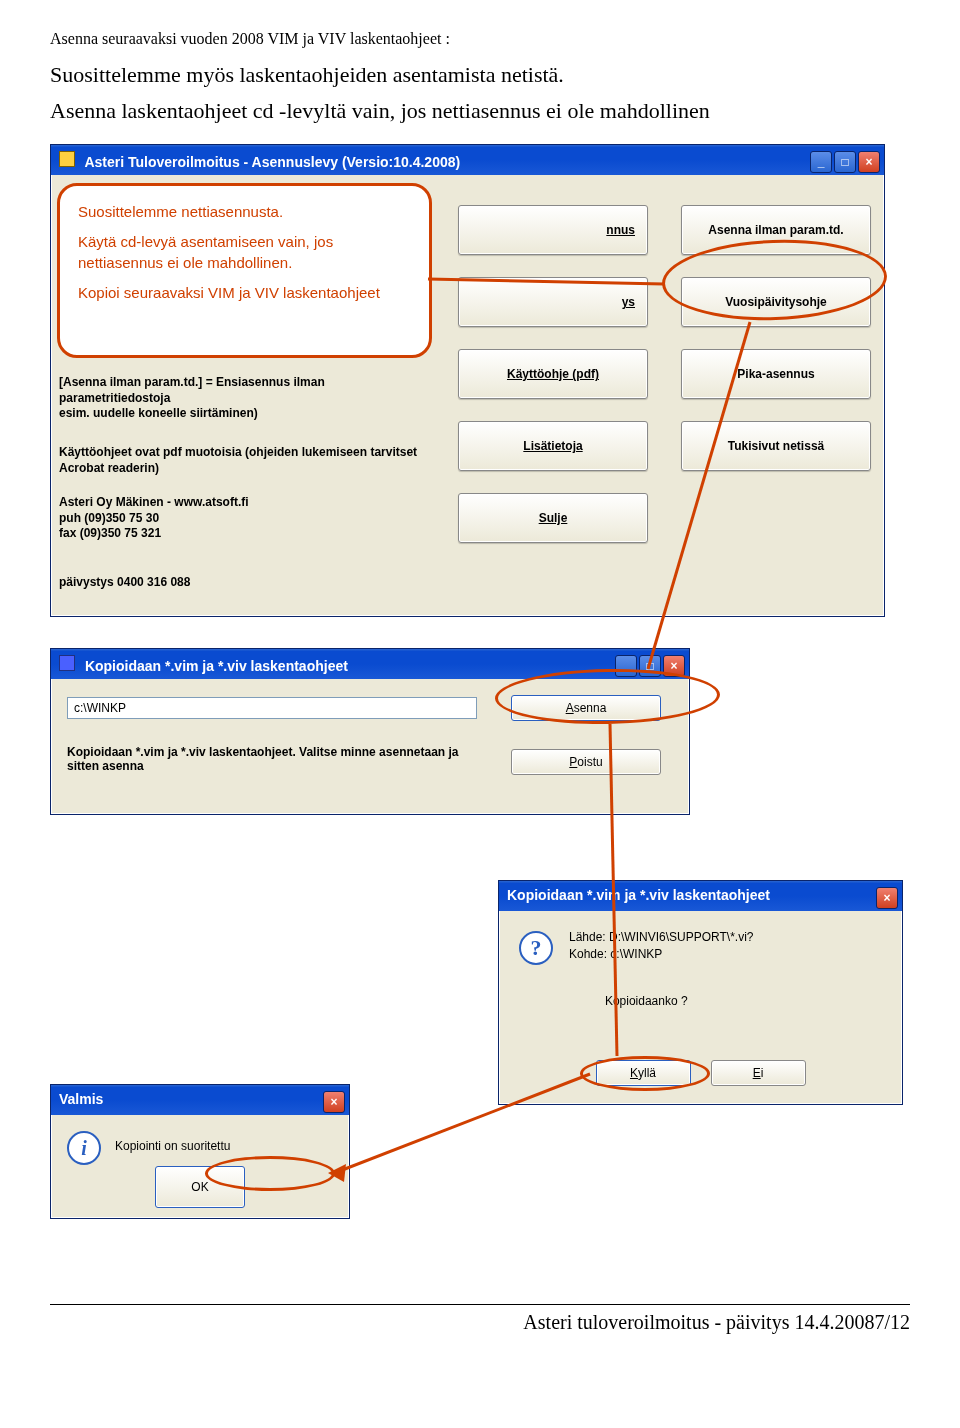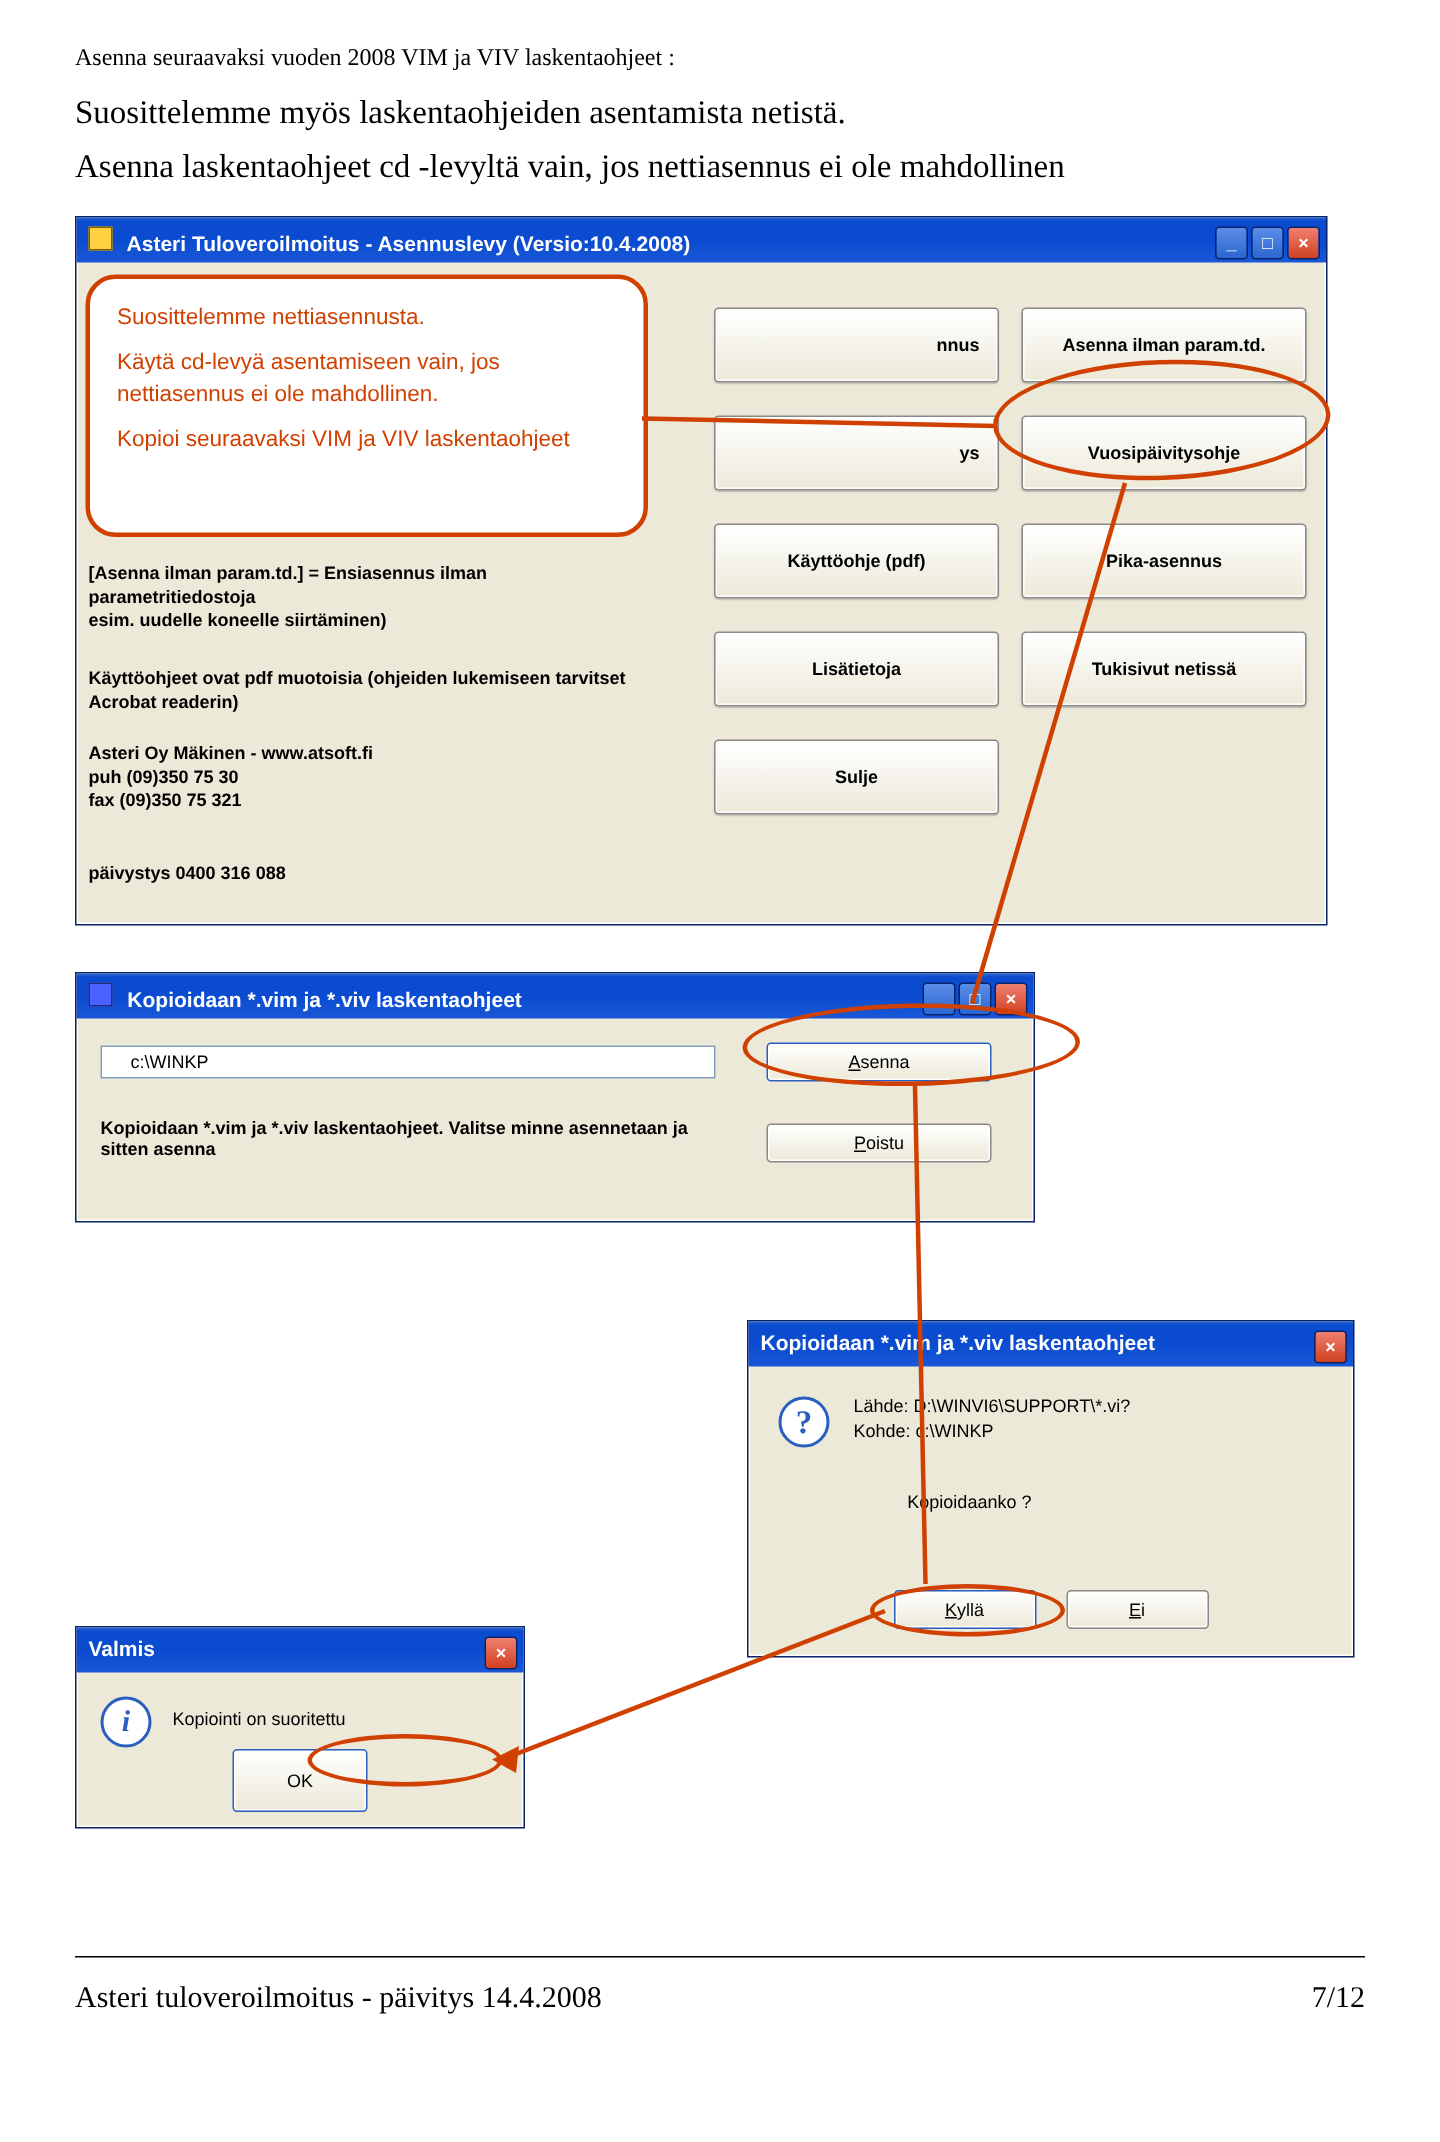--- a/index.html
+++ b/index.html
@@ -94,21 +94,21 @@
   .lt1 { top:200px; }
   .lt2 { top:270px; }
   .lt3 { top:320px; }
   .lt4 { top:400px; }
 
   .btncol {
     position:absolute;
     top:30px;
     width:190px;
   }
-  .bc1 { left:425px; }
+  .bc1 { left:407px;text-decoration:underline; }
   .bc2 { left:630px; }
   .bigbtn {
     width:190px; height:50px;
     background:linear-gradient(to bottom,#fff,#ece9d8);
     border:1px solid #888;
     border-radius:3px;
     box-shadow: inset 0 0 0 1px #fff, 0 1px 1px rgba(0,0,0,0.2);
     display:flex;align-items:center;justify-content:center;
     font-family:"MS Sans Serif","Tahoma",sans-serif;
     font-size:12px;
@@ -134,21 +134,21 @@
     top:0;left:0;width:100%;height:100%;
     pointer-events:none;
   }
 
   
   .win2 { top:504px; left:0; width:640px; height:167px; }
   .win2-body { position:relative; padding:18px 16px; font-family:"MS Sans Serif","Tahoma",sans-serif; font-size:12px; height:calc(100% - 30px); }
   .textfield {
     background:#fff;
     border:1px solid #7f9db9;
-    padding:3px 19px;
+    padding:3px 6px;
     height:22px;
     font-size:12px;
     font-family:"MS Sans Serif","Tahoma",sans-serif;
     width:410px;
     display:inline-block;
   }
   .sbtn {
     width:150px; height:26px;
     background:linear-gradient(to bottom,#fff,#ece9d8);
     border:1px solid #888;
@@ -191,24 +191,24 @@
     position:absolute; top:16px; left:16px;
     font-family:Georgia,serif;font-style:italic;
   }
   .win4 .mtxt { position:absolute; left:64px; top:24px; }
   .win4 .btns { position:absolute; bottom:10px; left:0; right:0; display:flex; justify-content:center; }
   .win4 .sbtn { position:static; width:90px; height:42px; }
 
   .footer {
     border-top:1px solid #000;
     margin:10px 50px 0 50px;
-    padding-top:16px;
+    padding-top:6px;
     font-size:20px;
     display:flex;
-    justify-content:space-between;
+    justify-content:flex-end;
   }
 </style>
 </head>
 <body>
 
 <div class="page">
 
   <div class="heading">Asenna seuraavaksi vuoden 2008 VIM ja VIV laskentaohjeet :</div>
   <div class="body-text">Suosittelemme myös laskentaohjeiden asentamista netistä.</div>
   <div class="body-text">Asenna laskentaohjeet cd -levyltä vain, jos nettiasennus ei ole mahdollinen</div>

